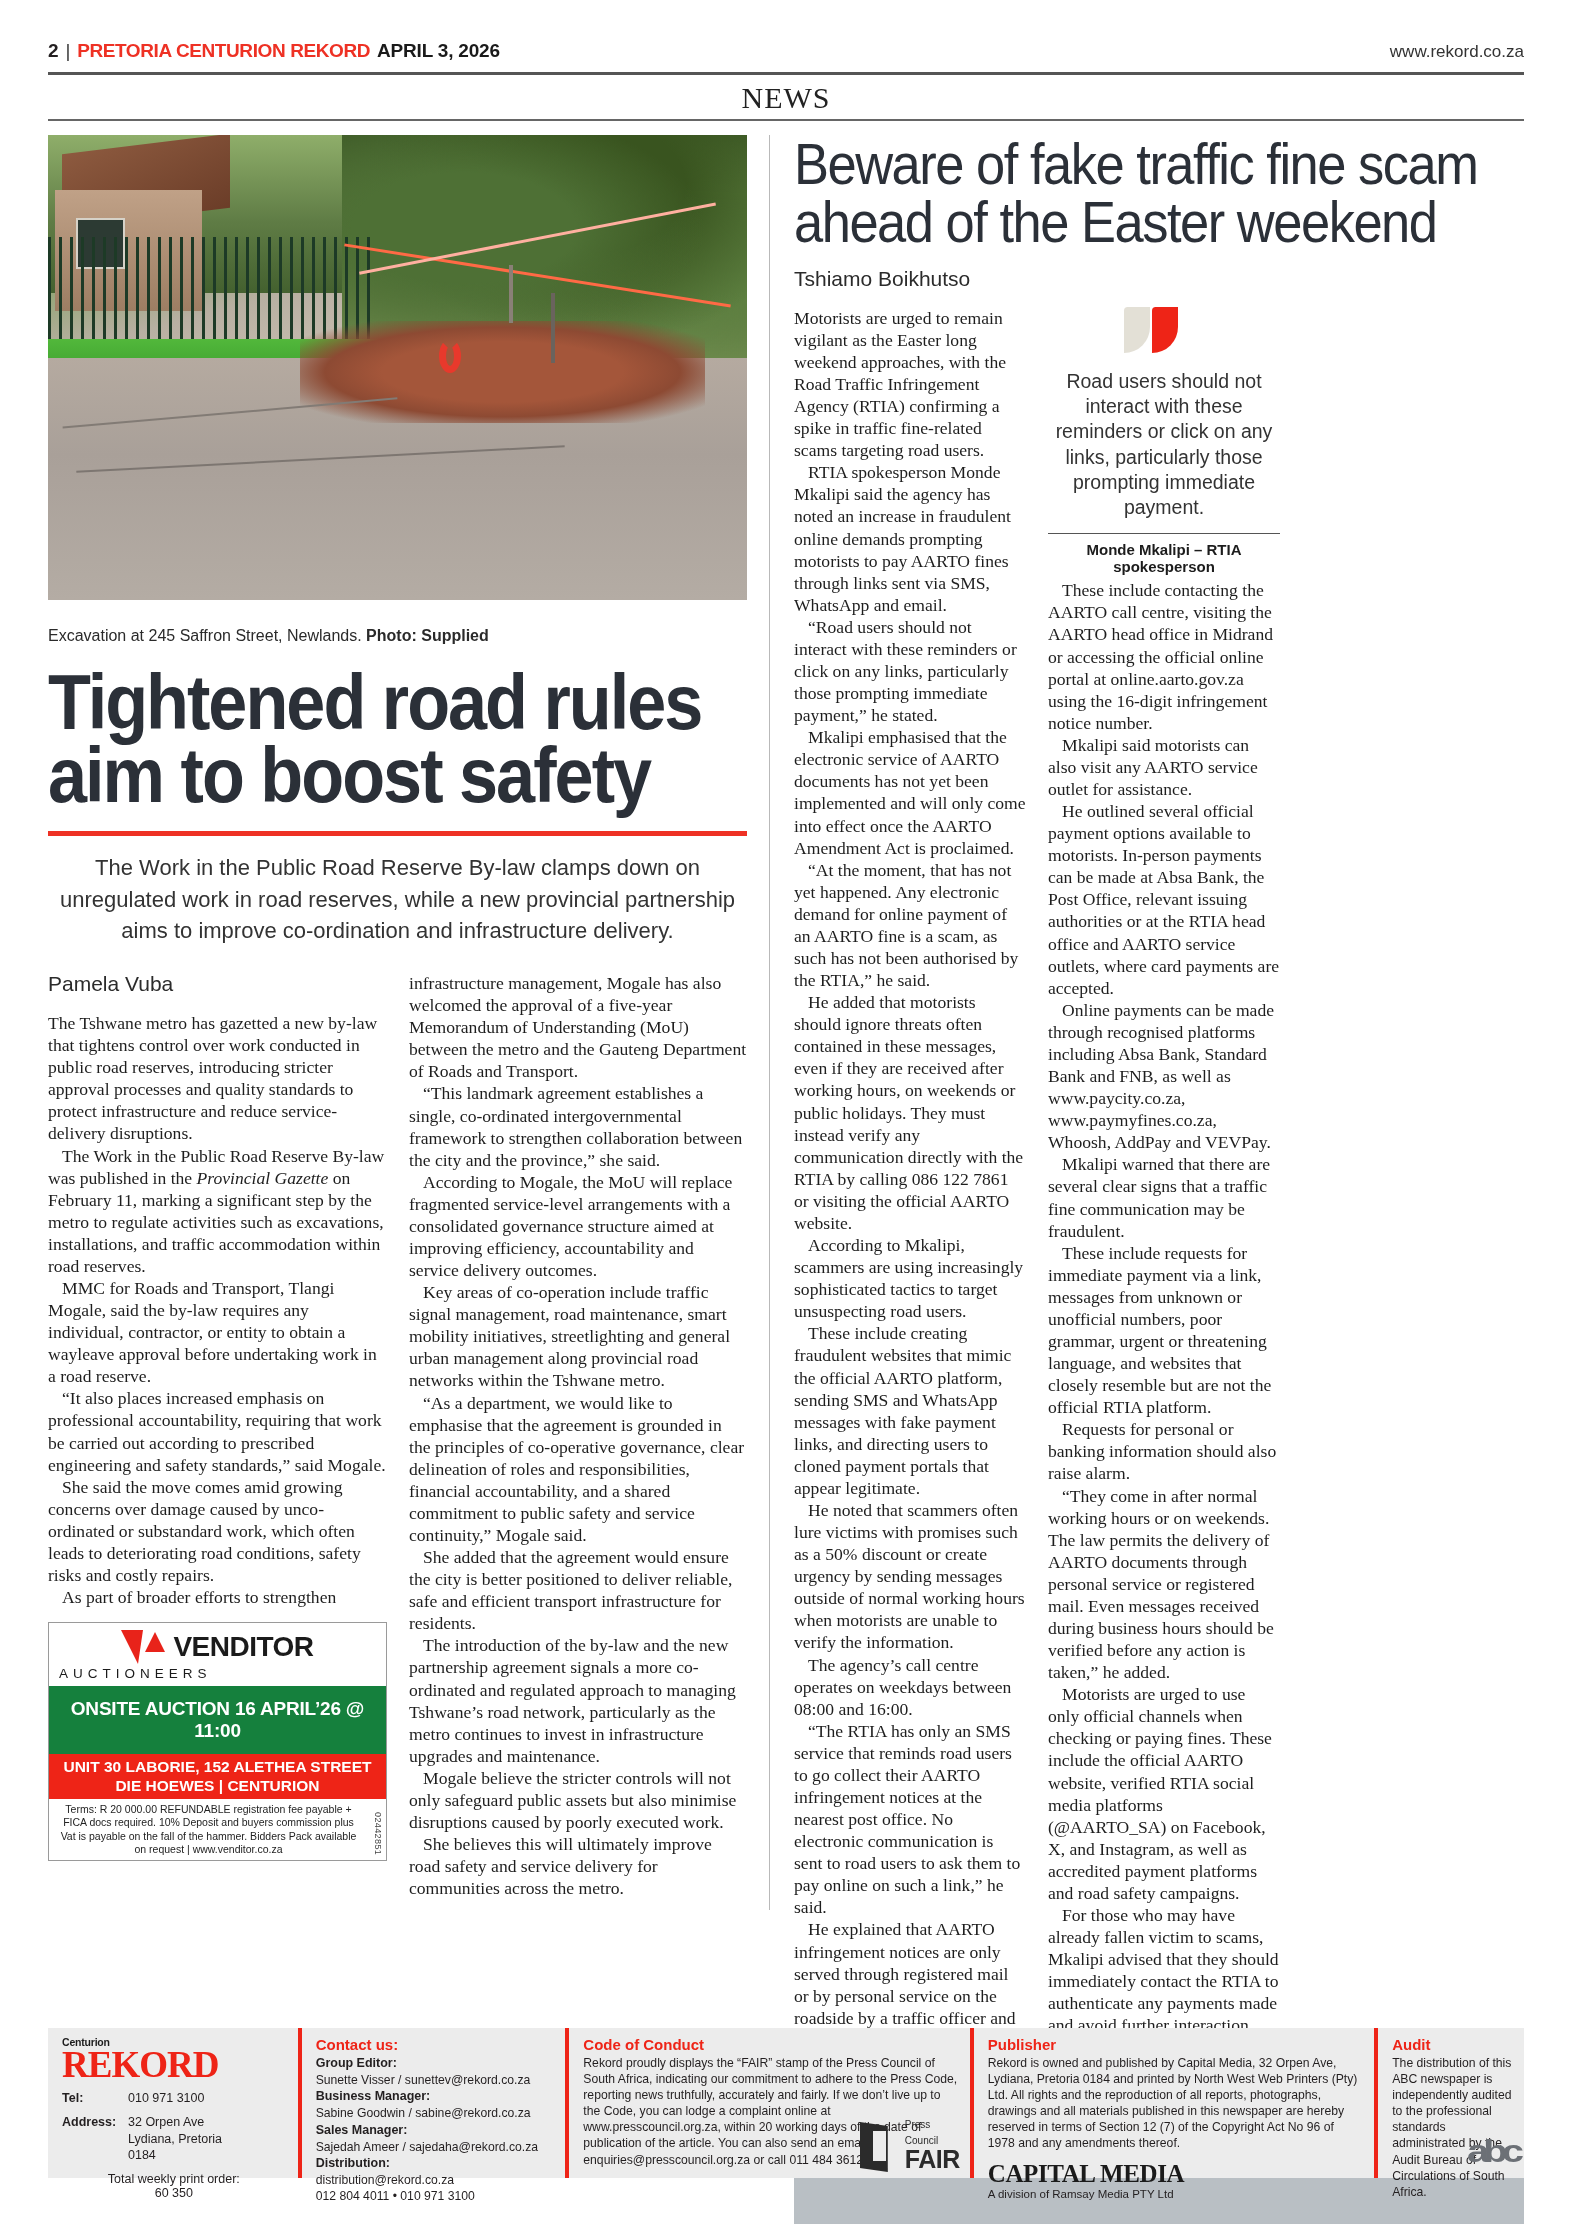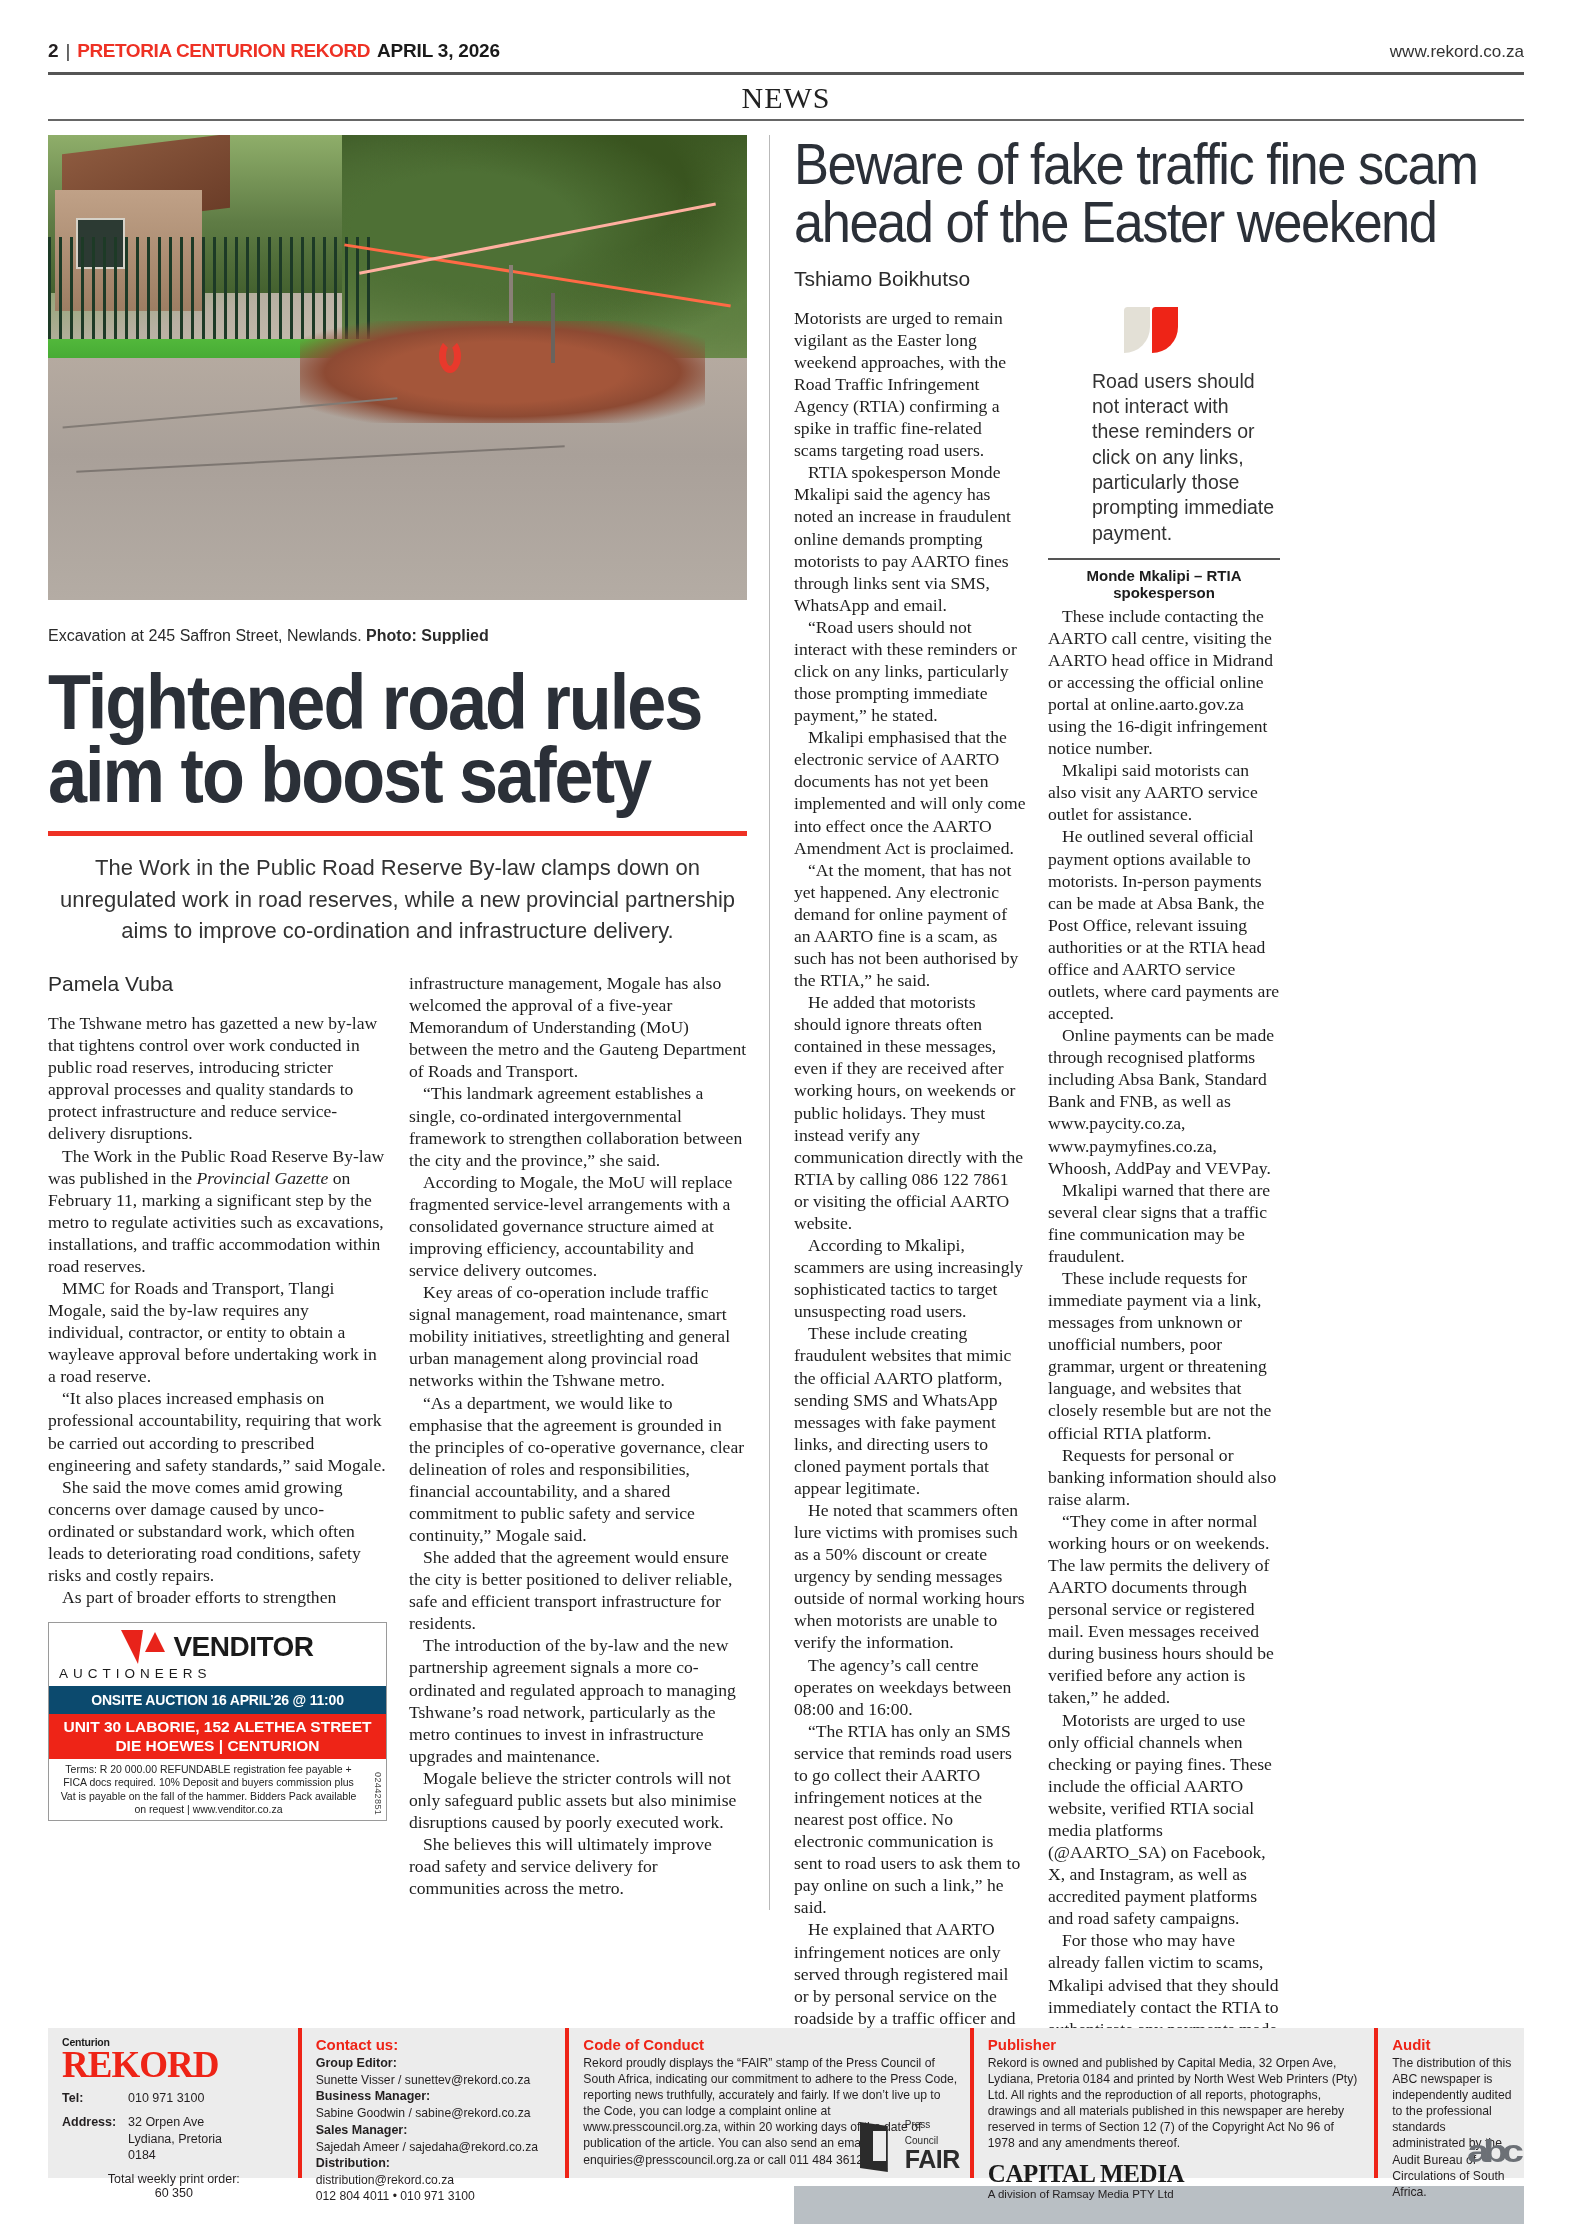--- a/index.html
+++ b/index.html
@@ -102,22 +102,22 @@
   .ad-vmark { width:46px; height:34px; position:relative; }
   .ad-vmark:before{content:"";position:absolute;left:0;top:0;width:0;height:0;
      border-left:17px solid transparent;border-right:5px solid transparent;
      border-top:34px solid #e8231a;}
   .ad-vmark:after{content:"";position:absolute;right:2px;top:2px;width:0;height:0;
      border-left:10px solid transparent;border-right:10px solid transparent;
      border-bottom:20px solid #e8231a;}
   .ad-name { font-size:28px; font-weight:700; letter-spacing:-.5px; color:#1b1b1b; }
   .ad-sub { text-align:left; font-size:13.5px; letter-spacing:5px;
             color:#1b1b1b; padding:0 10px 5px; }
-  .ad-bar { background:#0c4a6e; color:#fff; font-weight:700; font-size:14px;
-            text-align:center; padding:6px 0; letter-spacing:-.2px; }
+  .ad-bar { background:#15803d; color:#fff; font-weight:700; font-size:19px;
+            text-align:center; padding:12px 0; letter-spacing:-.2px; }
   .ad-mid { display:flex; }
   .ad-img { width:45%; height:126px;
     background:linear-gradient(180deg,#b9c2c6 0 18%,#8d5f45 18% 34%,#a8775a 34% 72%,#6ea24a 72% 86%,#9c6a4e 86% 100%);
     position:relative; overflow:hidden;}
   .ad-img:before{content:"";position:absolute;left:6%;top:28%;width:24%;height:30%;
     background:#d9cfc2;border:1px solid #8a7a6a;}
   .ad-img:after{content:"";position:absolute;left:48%;top:30%;width:10%;height:44%;
     background:#3f6b2a;clip-path:polygon(50% 0,100% 100%,0 100%);}
   .ad-right { flex:1; padding:6px 8px 4px; text-align:center; }
   .ad-big { font-size:26px; font-weight:700; line-height:1.05; color:#1b1b1b; }
@@ -142,21 +142,21 @@
   .story4 { display:flex; gap:22px; margin-top:16px; }
   .col4 { width:232px; }
 
   
   .pq { width:232px; margin-bottom:4px; }
   .pq-mark { position:relative; height:62px; }
   .pq-mark:before{content:"";position:absolute;left:76px;top:0;width:26px;height:46px;
     background:#e3e0d6;border-radius:4px 0 28px 0;}
   .pq-mark:after{content:"";position:absolute;left:104px;top:0;width:26px;height:46px;
     background:#ee2417;border-radius:4px 0 28px 0;}
-  .pq-text { text-align:left; font-size:19.5px; line-height:1.3; color:#333;margin-left:44px; }
+  .pq-text { text-align:center; font-size:19.5px; line-height:1.3; color:#333; }
   .pq-rule { height:1.5px; background:#555; margin:12px 0 7px; }
   .pq-attr { text-align:center; font-size:15px; font-weight:700; color:#1c1c1c; }
 
   
   .photo2 { width:100%; height:420px; margin-top:14px; position:relative;
     overflow:hidden; background:linear-gradient(180deg,#9aa3ab,#c9ccd0); }
   .p2-bg{position:absolute;inset:0;
     background:linear-gradient(180deg,#b9bfc4 0 46%,#9aa0a4 46% 66%,#8b9195 66% 100%);}
 
   

